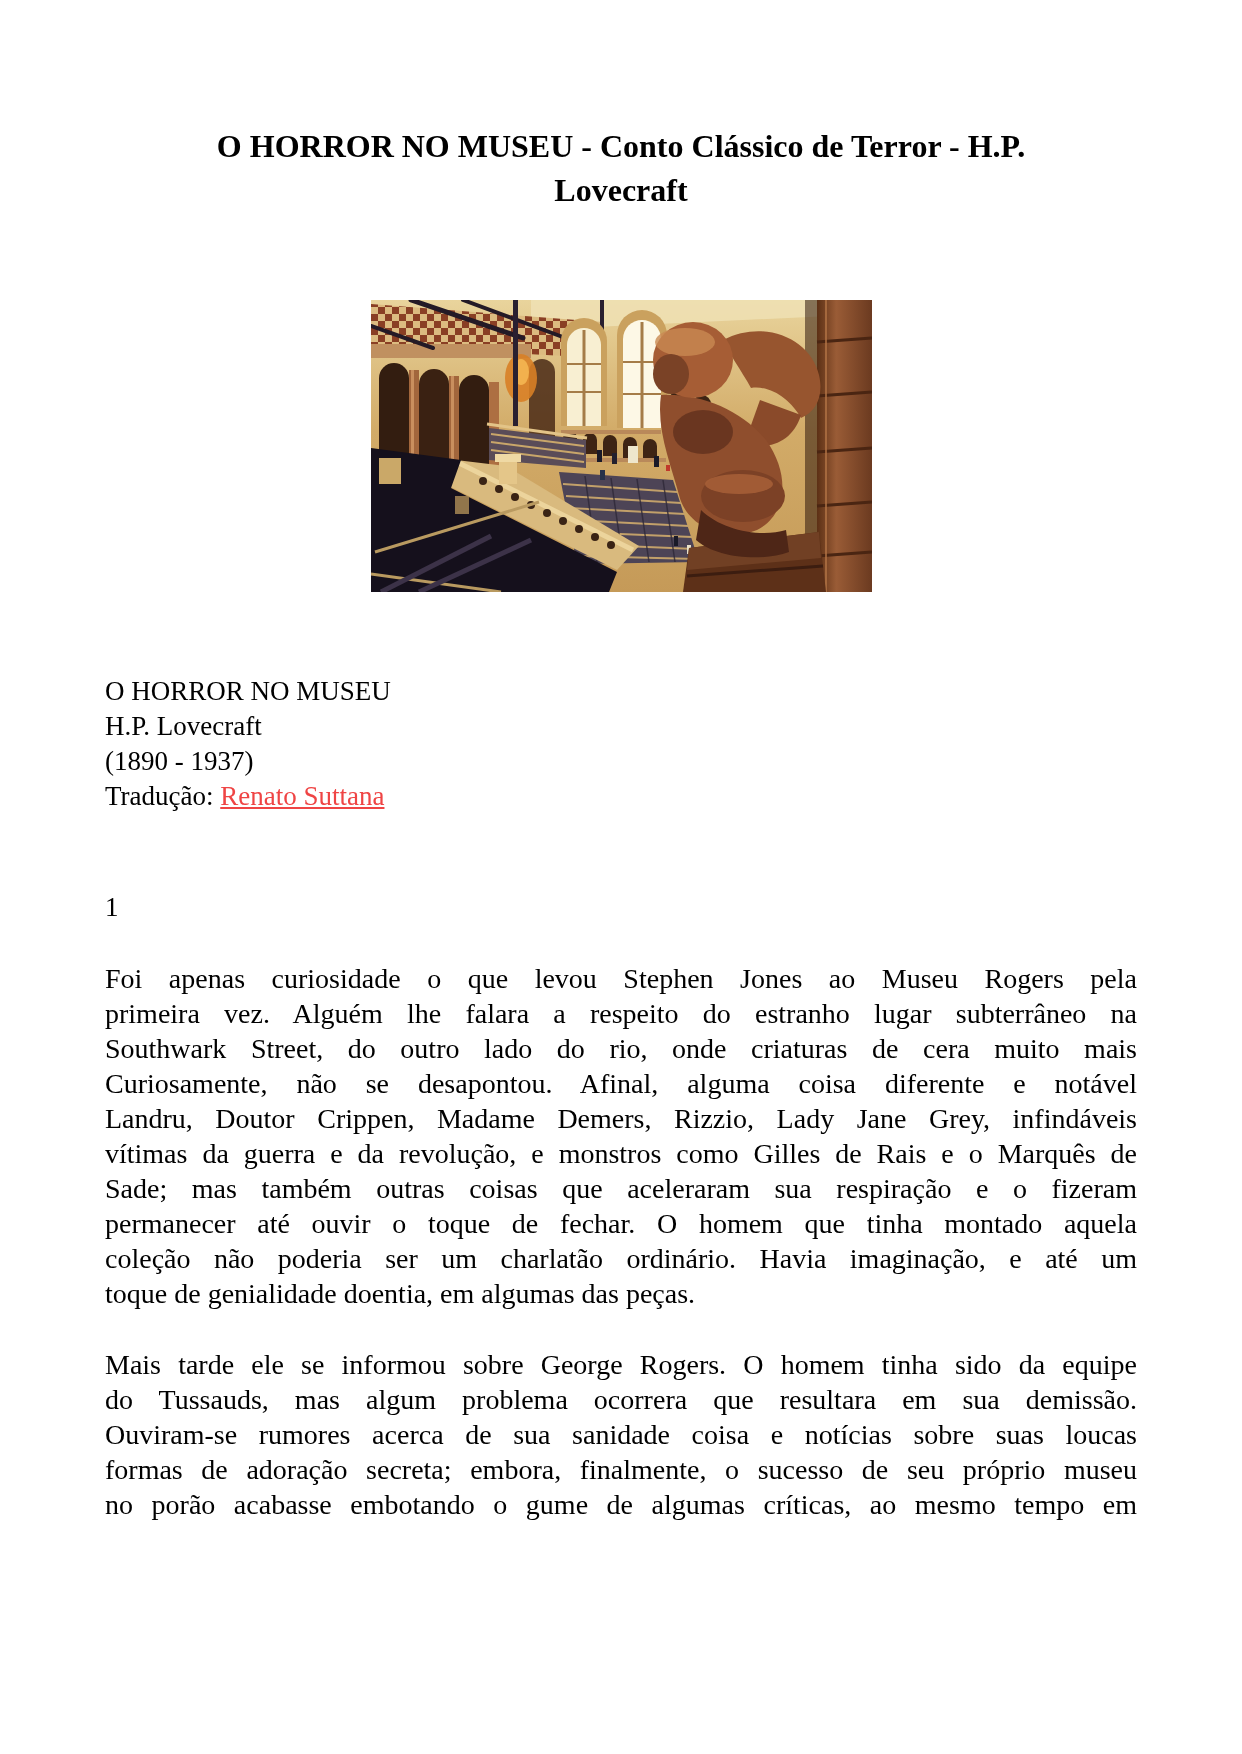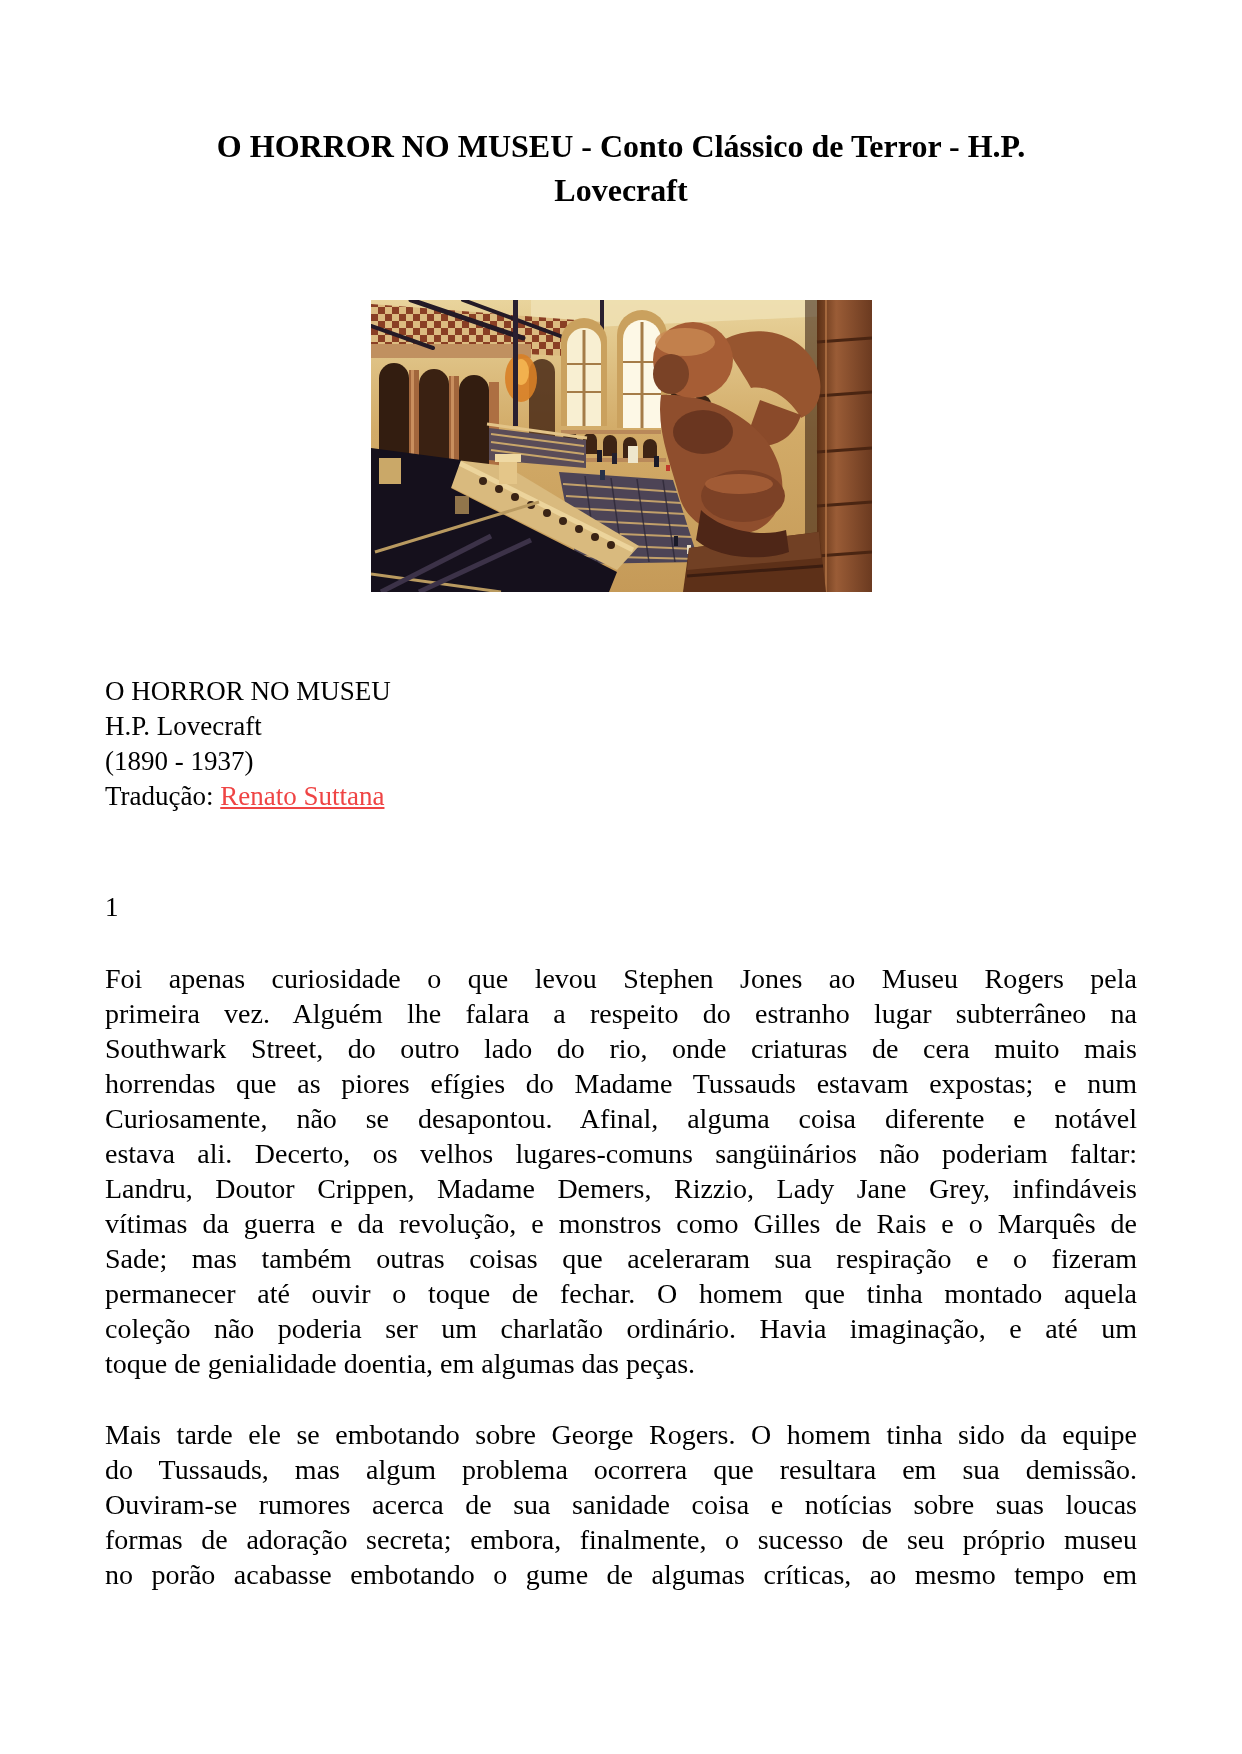--- a/index.html
+++ b/index.html
@@ -270,32 +270,30 @@
       <a class="link">Renato Suttana</a>
     </div>
   </div>
 
   <div class="section-number">1</div>
 
   <div class="para">
     <div class="jline">Foi apenas curiosidade o que levou Stephen Jones ao Museu Rogers pela</div>
     <div class="jline">primeira vez. Alguém lhe falara a respeito do estranho lugar subterrâneo na</div>
     <div class="jline">Southwark Street, do outro lado do rio, onde criaturas de cera muito mais</div>
-    <div class="jline">horrendas que as piores efígies do Madame Tussauds estavam expostas; e num</div>
     <div class="jline">Curiosamente, não se desapontou. Afinal, alguma coisa diferente e notável</div>
-    <div class="jline">estava ali. Decerto, os velhos lugares-comuns sangüinários não poderiam faltar:</div>
     <div class="jline">Landru, Doutor Crippen, Madame Demers, Rizzio, Lady Jane Grey, infindáveis</div>
     <div class="jline">vítimas da guerra e da revolução, e monstros como Gilles de Rais e o Marquês de</div>
     <div class="jline">Sade; mas também outras coisas que aceleraram sua respiração e o fizeram</div>
     <div class="jline">permanecer até ouvir o toque de fechar. O homem que tinha montado aquela</div>
     <div class="jline">coleção não poderia ser um charlatão ordinário. Havia imaginação, e até um</div>
     <div class="jline last">toque de genialidade doentia, em algumas das peças.</div>
   </div>
 
   <div class="para">
-    <div class="jline">Mais tarde ele se embotando sobre George Rogers. O homem tinha sido da equipe</div>
+    <div class="jline">Mais tarde ele se informou sobre George Rogers. O homem tinha sido da equipe</div>
     <div class="jline">do Tussauds, mas algum problema ocorrera que resultara em sua demissão.</div>
     <div class="jline">Ouviram-se rumores acerca de sua sanidade coisa e notícias sobre suas loucas</div>
     <div class="jline">formas de adoração secreta; embora, finalmente, o sucesso de seu próprio museu</div>
     <div class="jline">no porão acabasse embotando o gume de algumas críticas, ao mesmo tempo em</div>
   </div>
 
 </div>
 
 </body></html>

